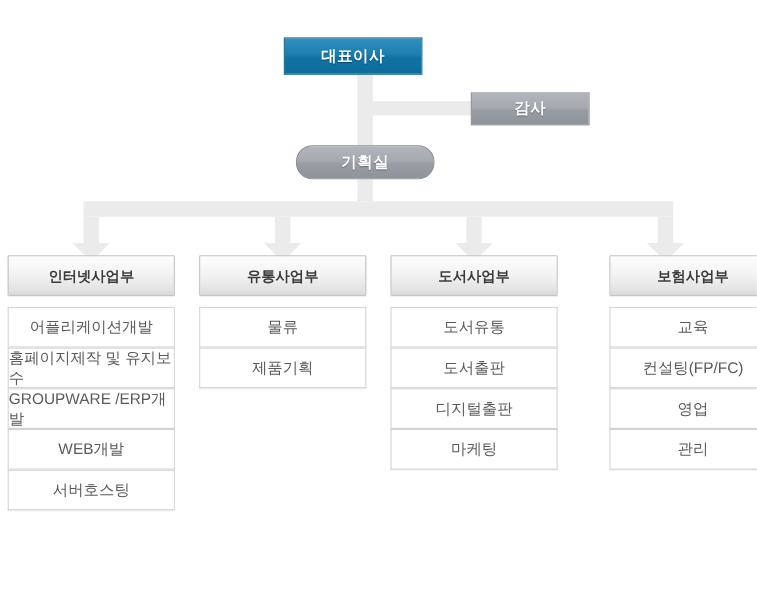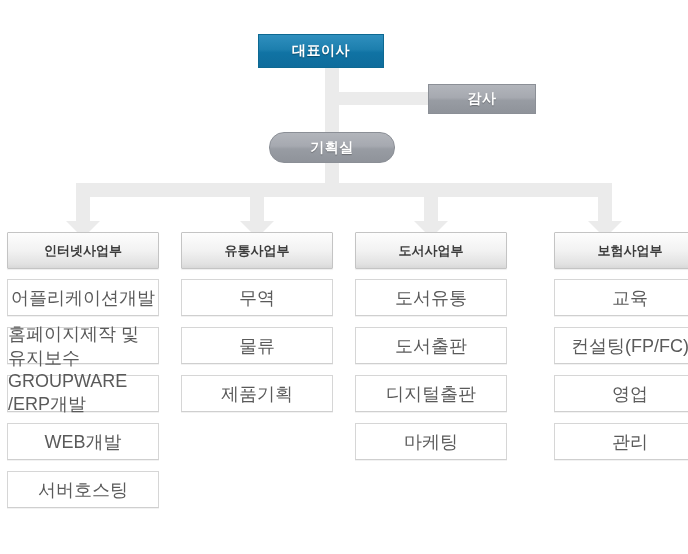--- a/index.html
+++ b/index.html
@@ -82,28 +82,28 @@
     font-weight: bold;
     color: #3b3b3b;
     box-shadow: 0 1px 1px rgba(0,0,0,0.07);
   }
   .item-list {
     margin-top: 10px;
   }
   .item {
     box-sizing: border-box;
     height: 37px;
-    margin-bottom: 11px;
+    margin-bottom: 0;
     background: #ffffff;
     border: 1px solid #d6d6d6;
     border-bottom-color: #cfcfcf;
     display: flex;
     align-items: center;
     justify-content: center;
-    font-size: 18px;
+    font-size: 14px;
     color: #5a5a5a;
     box-shadow: 0 1px 0 rgba(0,0,0,0.05);
   }
 </style>
 </head>
 <body>
 
 <div id="chart">
 
   <div class="conn" style="left:325px; top:68px; width:14px; height:64px;"></div>
@@ -139,21 +139,20 @@
       <div class="item">홈페이지제작 및 유지보수</div>
       <div class="item">GROUPWARE /ERP개발</div>
       <div class="item">WEB개발</div>
       <div class="item">서버호스팅</div>
     </div>
   </div>
 
   <div class="col" style="left:181px;">
     <div class="dept-header">유통사업부</div>
     <div class="item-list">
-      <div class="item">무역</div>
       <div class="item">물류</div>
       <div class="item">제품기획</div>
     </div>
   </div>
 
   <div class="col" style="left:355px;">
     <div class="dept-header">도서사업부</div>
     <div class="item-list">
       <div class="item">도서유통</div>
       <div class="item">도서출판</div>

